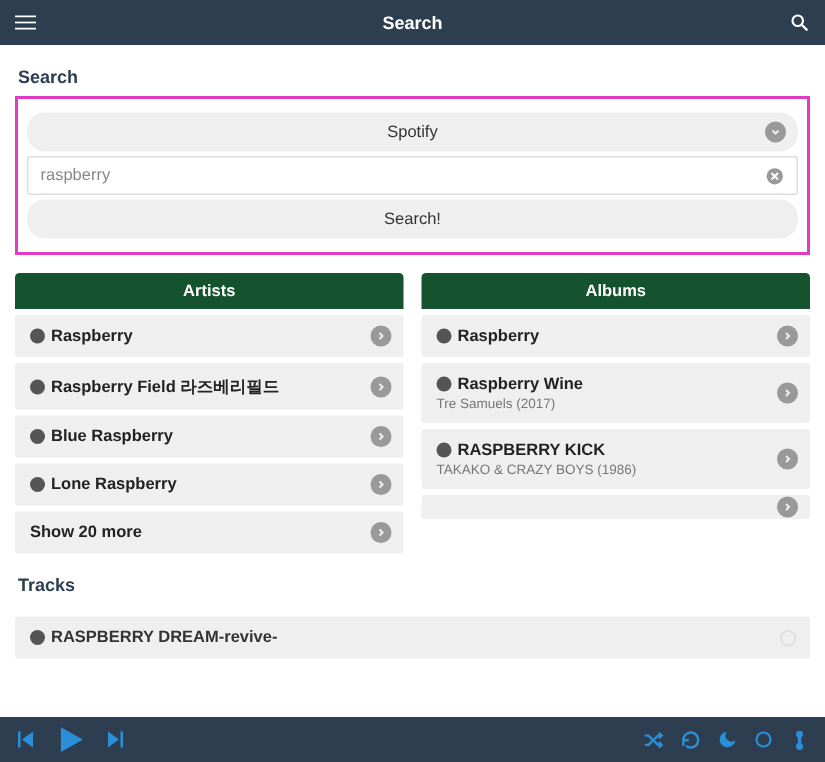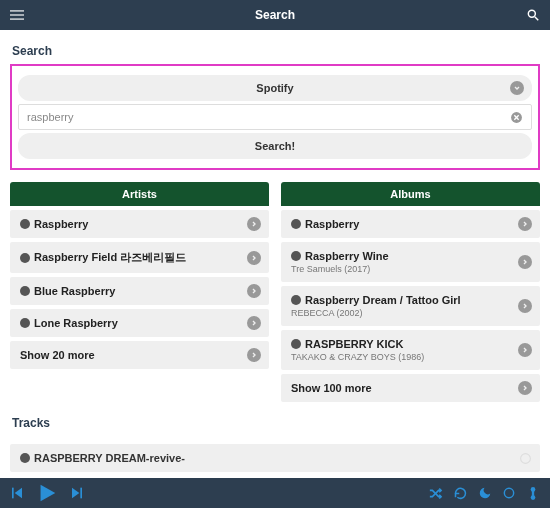--- a/index.html
+++ b/index.html
@@ -47,21 +47,21 @@
     margin: 0 2px 6px 2px;
   }
   .search-box {
     border: 2px solid #e03bc5;
     padding: 6px;
     margin-bottom: 12px;
   }
   .btn-row {
     background: #efefef;
     color: #333;
-    font-weight: 700;
+    font-weight: 400;
     font-size: 11px;
     height: 26px;
     display: flex;
     align-items: center;
     justify-content: center;
     position: relative;
     margin: 3px 0;
     border-radius: 12px;
     cursor: pointer;
   }
@@ -328,50 +328,33 @@
               <span class="circle-chev">
                 <svg width="8" height="8" viewBox="0 0 24 24" fill="none" stroke="currentColor" stroke-width="4">
                   <polyline points="9 6 15 12 9 18"></polyline>
                 </svg>
               </span>
             </span>
           </div>
           <div class="list-item">
             <div class="t1">
               <span class="spotify-dot icon"></span>
-              <span>Raspberry Dream / Tattoo Girl</span>
-            </div>
-            <div class="t2">REBECCA (2002)</div>
-            <span class="chev icon">
-              <span class="circle-chev">
-                <svg width="8" height="8" viewBox="0 0 24 24" fill="none" stroke="currentColor" stroke-width="4">
-                  <polyline points="9 6 15 12 9 18"></polyline>
-                </svg>
-              </span>
-            </span>
-          </div>
-          <div class="list-item">
-            <div class="t1">
-              <span class="spotify-dot icon"></span>
               <span>RASPBERRY KICK</span>
             </div>
             <div class="t2">TAKAKO &amp; CRAZY BOYS (1986)</div>
             <span class="chev icon">
               <span class="circle-chev">
                 <svg width="8" height="8" viewBox="0 0 24 24" fill="none" stroke="currentColor" stroke-width="4">
                   <polyline points="9 6 15 12 9 18"></polyline>
                 </svg>
               </span>
             </span>
           </div>
         </div>
       <div class="list-item">
-        <div class="t1">
-            <span>Show 100 more</span>
-          </div>
         <span class="chev icon">
           <span class="circle-chev">
               <svg width="8" height="8" viewBox="0 0 24 24" fill="none" stroke="currentColor" stroke-width="4">
                 <polyline points="9 6 15 12 9 18"></polyline>
               </svg>
             </span>
         </span>
       </div>
     </div>
   </div>

